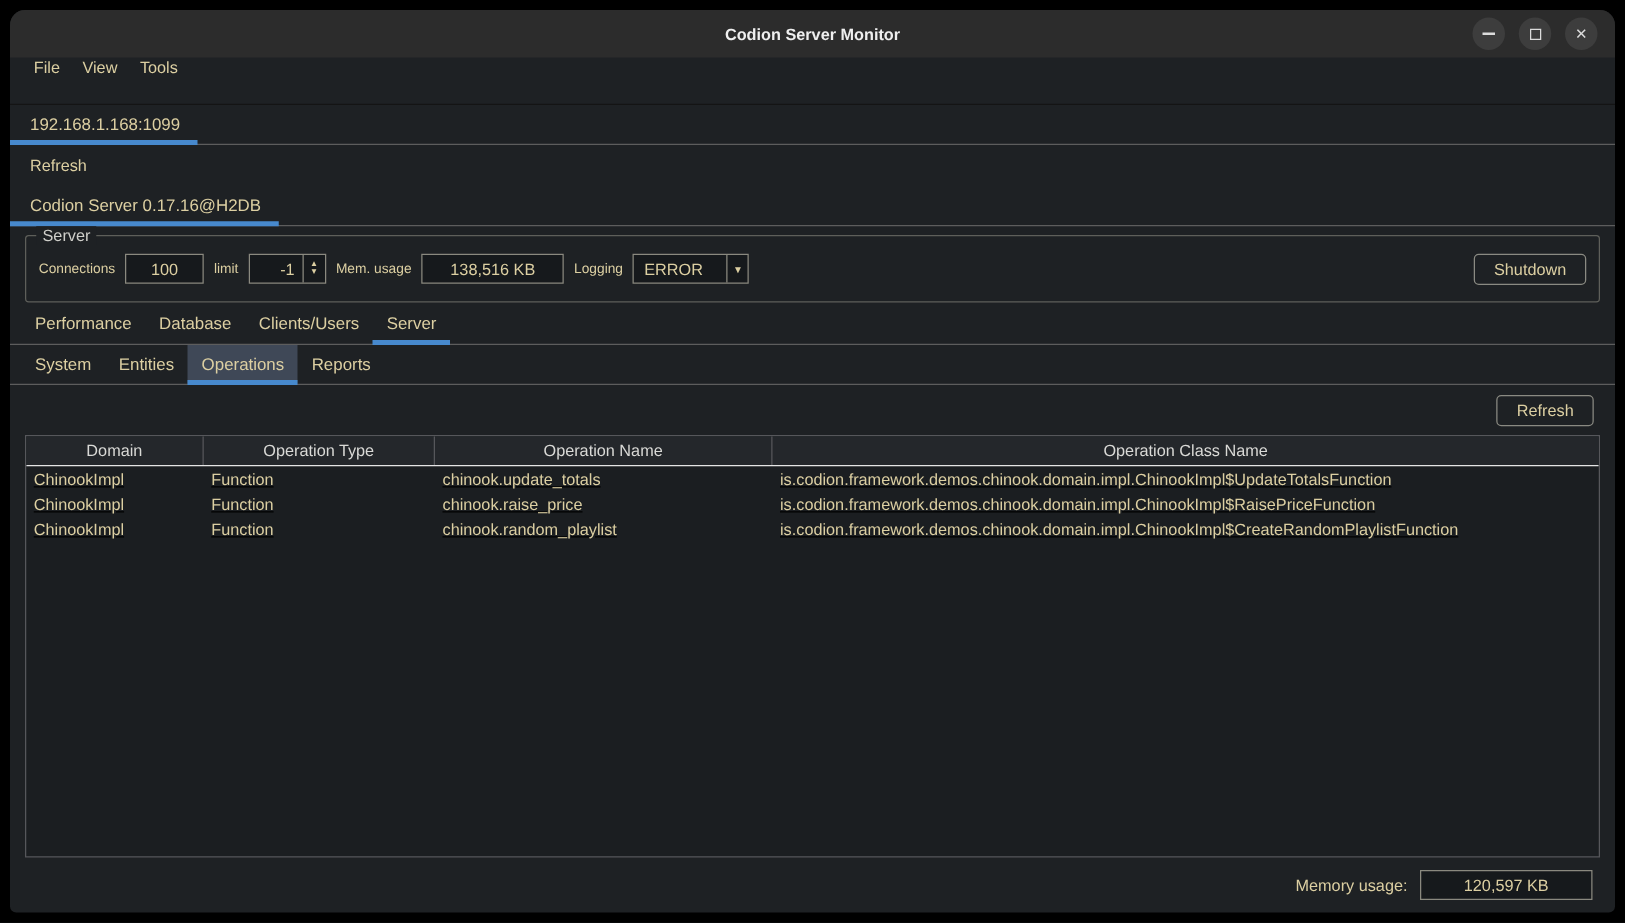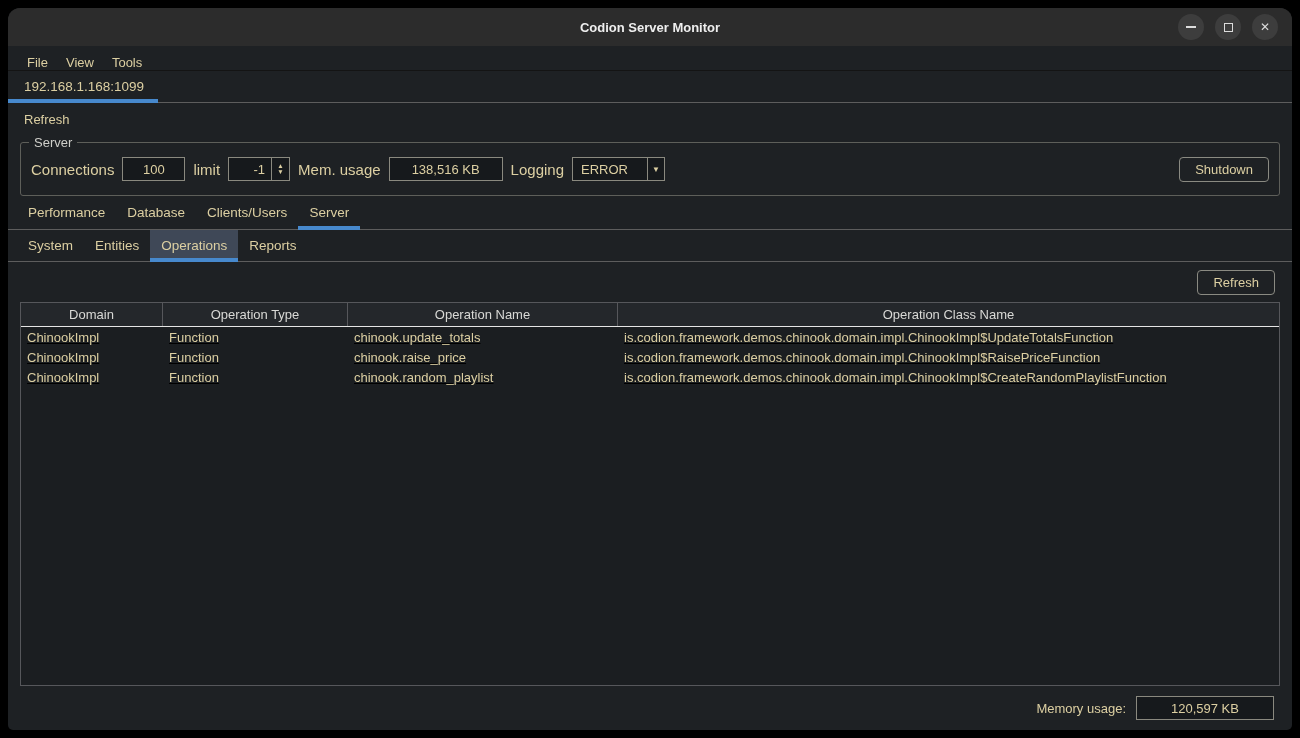--- a/index.html
+++ b/index.html
@@ -21,36 +21,36 @@
     border-radius:12px 12px 5px 5px;overflow:hidden;display:flex;flex-direction:column;}
   
   .titlebar{height:38px;background:var(--titlebar);position:relative;display:flex;align-items:center;flex:none;}
   .title{position:absolute;left:0;right:0;text-align:center;font-size:13px;font-weight:bold;color:#efefef;}
   .controls{margin-left:auto;display:flex;gap:11px;padding-right:14px;z-index:2;}
   .wbtn{width:26px;height:26px;border-radius:50%;background:#3d3d3d;display:flex;align-items:center;justify-content:center;cursor:default;}
   .min-glyph{width:10px;height:2px;background:#dcdcdc;display:block;}
   .max-glyph{width:9px;height:9px;border:1.5px solid #dcdcdc;display:block;}
   .close-glyph{color:#dcdcdc;font-size:12px;line-height:12px;}
   
-  .menubar{height:25px;display:flex;align-items:flex-end;padding-left:10px;border-bottom:1px solid #141414;flex:none;}
+  .menubar{height:38px;display:flex;align-items:flex-start;padding-left:10px;border-bottom:1px solid #141414;flex:none;}
   .menu-item{padding:0 9px;color:var(--cream);font-size:13px;}
   
   .tabrow{display:flex;align-items:stretch;border-bottom:1px solid var(--sep);flex:none;}
   .host-row{height:32px;}
   .instance-row{height:33px;}
   .tab{position:relative;display:flex;align-items:center;color:var(--cream);font-size:13.5px;padding:0 11px;}
   .doc-tab{padding:0 14px 0 16px;}
   .tab.active::after{content:"";position:absolute;left:0;right:0;bottom:-1px;height:4px;background:var(--accent);}
   .refresh-row{height:32px;display:flex;align-items:center;padding-left:16px;flex:none;}
   .refresh-row span{color:var(--cream);font-size:13px;}
   
   .groupbox{margin:7px 12px 0;height:54px;border:1px solid #5e5f5a;border-radius:3px;position:relative;
     display:flex;align-items:center;padding:0 10px;flex:none;}
   .legend{position:absolute;top:-8px;left:8px;background:var(--panel);padding:0 5px;color:#cfcfca;font-size:13px;}
-  .gb-label{color:var(--cream);font-size:15px;margin:0 8px;}
+  .gb-label{color:var(--cream);font-size:11px;margin:0 8px;}
   .field{background:var(--field-bg);border:1px solid var(--field-border);height:24px;display:flex;align-items:center;
     justify-content:center;color:var(--cream);font-size:13px;}
   .fld-connections{width:63px;text-align:right;}
   .fld-mem{width:114px;}
   .spinner{width:62px;justify-content:flex-start;padding:0;}
   .spin-val{flex:1;text-align:right;padding-right:6px;}
   .spin-arrows{width:18px;height:100%;border-left:1px solid var(--field-border);display:flex;flex-direction:column;
     align-items:center;justify-content:center;font-size:6.5px;line-height:6px;color:var(--cream);}
   .combo{width:93px;justify-content:flex-start;padding:0;gap:19px;}
   .combo-val{flex:1;text-align:left;padding-left:8px;}
@@ -113,20 +113,25 @@
   <div class="tabrow host-row">
     <div class="tab doc-tab active">
       <span>192.168.1.168:1099</span>
     </div>
   </div>
 
   <div class="refresh-row">
     <span>Refresh</span>
   </div>
 
+  <div class="tabrow instance-row">
+    <div class="tab doc-tab active">
+      <span>Codion Server 0.17.16@H2DB</span>
+    </div>
+  </div>
 
   <div class="groupbox">
     <span class="legend">Server</span>
 
     <span class="gb-label" style="margin-left:0;">Connections</span>
     <div class="field fld-connections">
       <span>100</span>
     </div>
 
     <span class="gb-label">limit</span>

